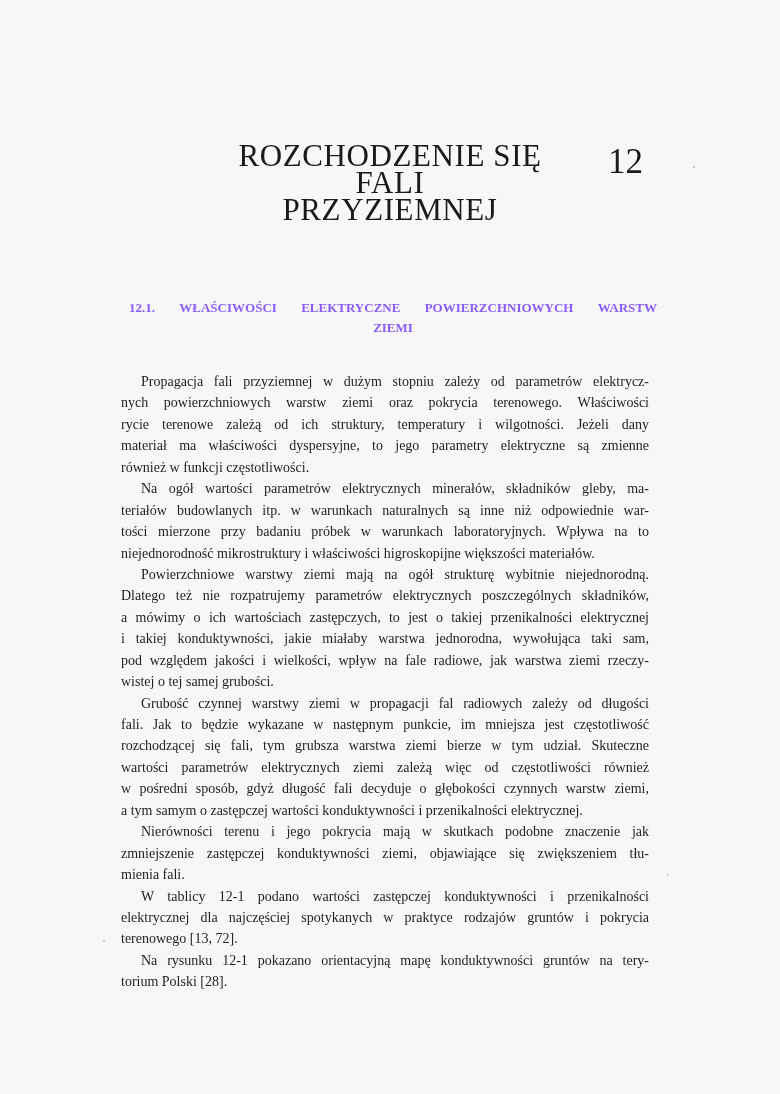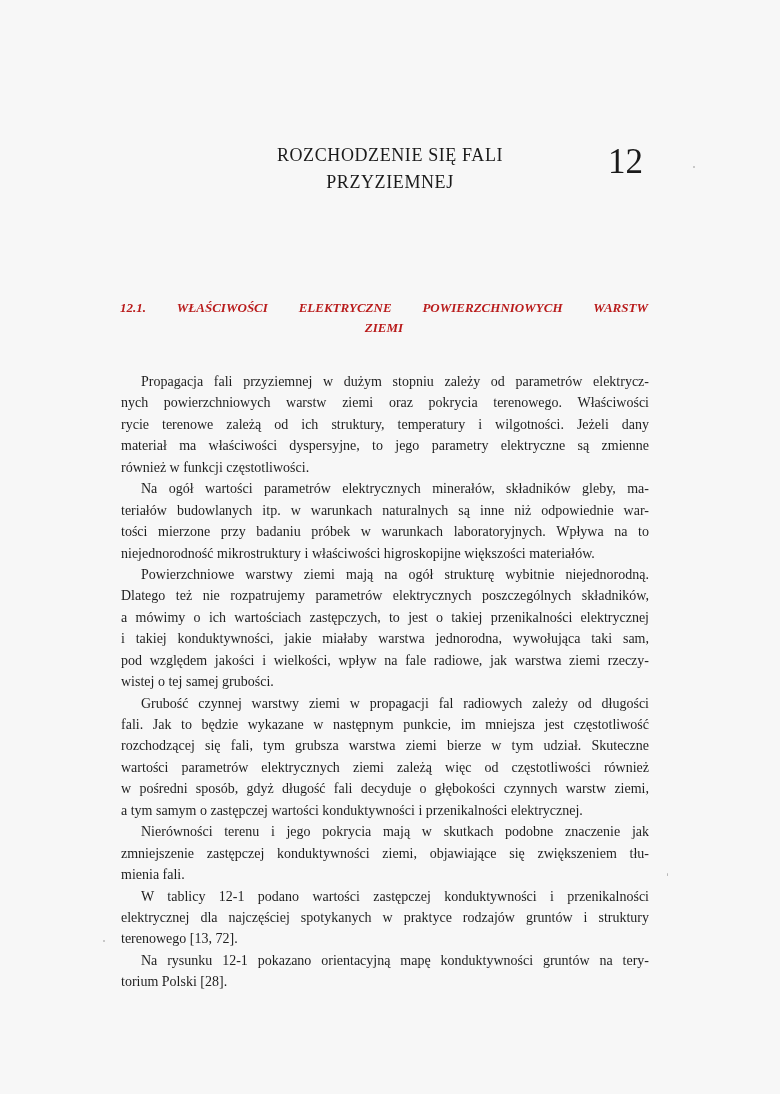--- a/index.html
+++ b/index.html
@@ -8,34 +8,33 @@
     background: #f7f7f7;
     position: relative;
     overflow: hidden;
     font-family: "Liberation Serif", "DejaVu Serif", serif;
     color: #1c1c1c;
   }
   .page { position: absolute; left: 0; top: 0; width: 780px; height: 1094px; }
   .chapter-title {
     position: absolute; left: 200px; top: 142px; width: 380px;
     text-align: center;
-    font-size: 18px; line-height: 27px;
+    font-size: 31px; line-height: 27px;
     letter-spacing: 0.6px;
     color: #1a1a1a;
   }
   .chapter-number {
     position: absolute; left: 608px; top: 144px;
     font-size: 35px; line-height: 36px;
     color: #1a1a1a;
   }
   .section-heading {
-    position: absolute; left: 120px; top: 298px; width: 528px;
+    position: absolute; left: 129px; top: 298px; width: 528px;
     font-weight: bold; font-size: 13px; line-height: 20px;
-    color: #b91c1c;
-    font-style: italic;
+    color: #8b5cf6;
   }
   .section-heading .row1 { display: flex; justify-content: space-between; }
   .section-heading .row2 { text-align: center; }
   .body-text {
     position: absolute; left: 121px; top: 371px; width: 528px;
     font-size: 14px; line-height: 21.45px;
     color: #1e1e1e;
   }
   .line {
     display: block; white-space: nowrap;
@@ -98,21 +97,21 @@
         <span class="line">w pośredni sposób, gdyż długość fali decyduje o głębokości czynnych warstw ziemi,</span>
         <span class="line last">a tym samym o zastępczej wartości konduktywności i przenikalności elektrycznej.</span>
       </div>
       <div>
         <span class="line indent">Nierówności terenu i jego pokrycia mają w skutkach podobne znaczenie jak</span>
         <span class="line">zmniejszenie zastępczej konduktywności ziemi, objawiające się zwiększeniem tłu-</span>
         <span class="line last">mienia fali.</span>
       </div>
       <div>
         <span class="line indent">W tablicy 12-1 podano wartości zastępczej konduktywności i przenikalności</span>
-        <span class="line">elektrycznej dla najczęściej spotykanych w praktyce rodzajów gruntów i struktury</span>
+        <span class="line">elektrycznej dla najczęściej spotykanych w praktyce rodzajów gruntów i pokrycia</span>
         <span class="line last">terenowego [13, 72].</span>
       </div>
       <div>
         <span class="line indent">Na rysunku 12-1 pokazano orientacyjną mapę konduktywności gruntów na tery-</span>
         <span class="line last">torium Polski [28].</span>
       </div>
     </div>
 
   <span class="speck" style="left:693px; top:166px;"></span>
   <span class="speck" style="left:667px; top:873px; width:1px; height:3px;"></span>

